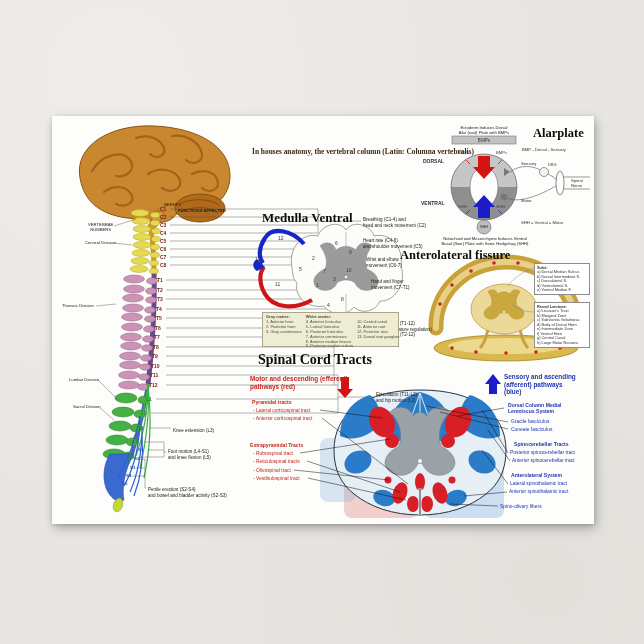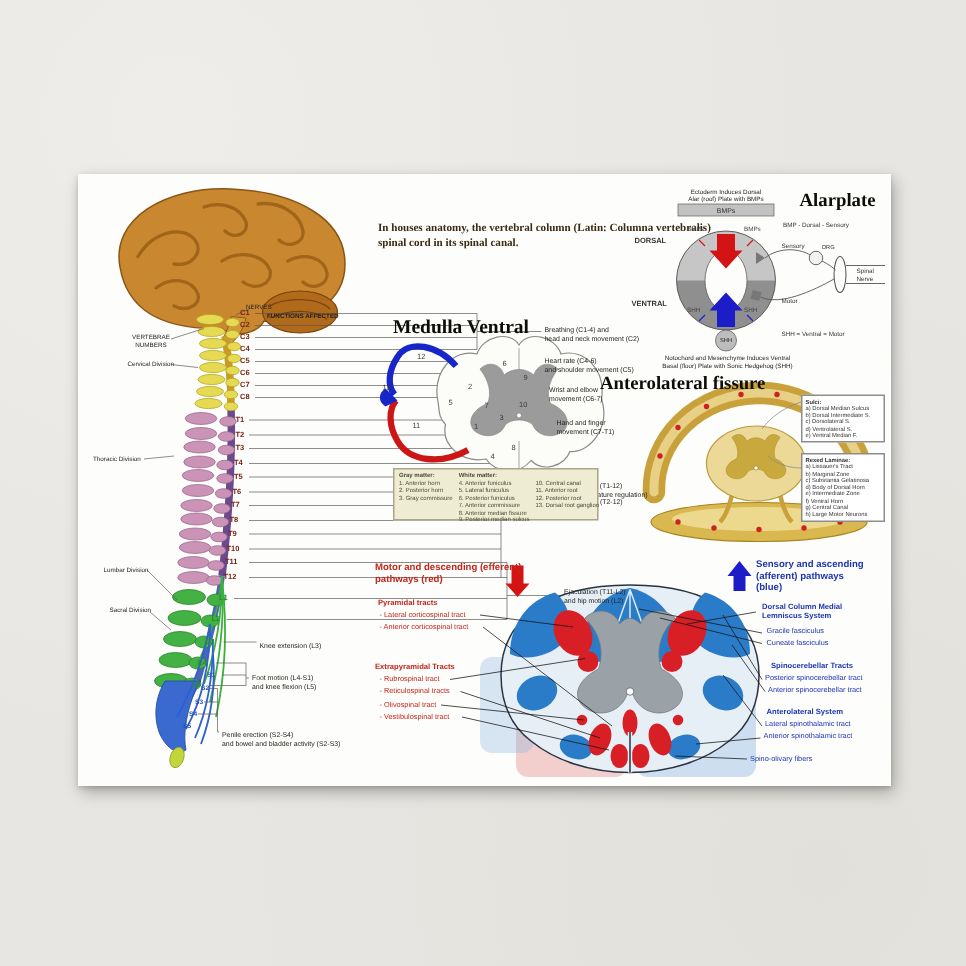--- a/index.html
+++ b/index.html
@@ -231,21 +231,20 @@
       <path d="M268,294 L330,302 M270,302 L356,368 M248,337 L338,323 M255,345 L348,376 M242,354 L337,364 M256,362 L354,384"></path>
       <path d="M456,306 L374,290 M456,313 L388,296 M456,337 L430,294 M458,345 L436,314 M456,368 L430,334 M455,376 L412,380 M446,390 L398,388 M452,292 L406,300"></path>
     </g>
     <polygon points="289,261 297,261 297,273 301,273 293,282 285,273 289,273" fill="#d41414"></polygon>
     <polygon points="441,258 449,268 445,268 445,278 437,278 437,268 433,268" fill="#1c1cc8"></polygon>
   </g>
 </svg>
 
 <div class="intro">
   <span>In houses anatomy, the vertebral column (Latin: Columna vertebralis)</span>
-  <span>spinal cord in its spinal canal.</span>
 </div>
 
 <div class="lb s4" style="left:112px;top:86px">NERVES</div>
 <div class="lb s4 b" style="left:126px;top:92px">FUNCTIONS AFFECTED</div>
 <div class="lb s4 ctr" style="left:36px;top:106px">
         <span>VERTEBRAE</span>
         <span>NUMBERS</span>
       </div>
 <div class="lb s4" style="left:33px;top:124px">Cervical Division</div>
 <div class="lb s4" style="left:10px;top:187px">Thoracic Division</div>
@@ -399,20 +398,21 @@
   <span>a) Lissauer's Tract</span>
   <span>b) Marginal Zone</span>
   <span>c) Substantia Gelatinosa</span>
   <span>d) Body of Dorsal Horn</span>
   <span>e) Intermediate Zone</span>
   <span>f) Ventral Horn</span>
   <span>g) Central Canal</span>
   <span>h) Large Motor Neurons</span>
 </div>
 
+<div class="h" style="left:206px;top:236px;font-size:14px">Spinal Cord Tracts</div>
 <div class="lb s6 b red" style="left:198px;top:259px">
         <span>Motor and descending (efferent)</span>
         <span>pathways   (red)</span>
       </div>
 <div class="lb trh red" style="left:200px;top:284px">Pyramidal tracts</div>
 <div class="lb tr red" style="left:201px;top:292px">- Lateral corticospinal tract</div>
 <div class="lb tr red" style="left:201px;top:300px">- Anterior corticospinal tract</div>
 <div class="lb trh red" style="left:198px;top:327px">Extrapyramidal Tracts</div>
 <div class="lb tr red" style="left:201px;top:335px">- Rubrospinal tract</div>
 <div class="lb tr red" style="left:201px;top:343px">- Reticulospinal tracts</div>

